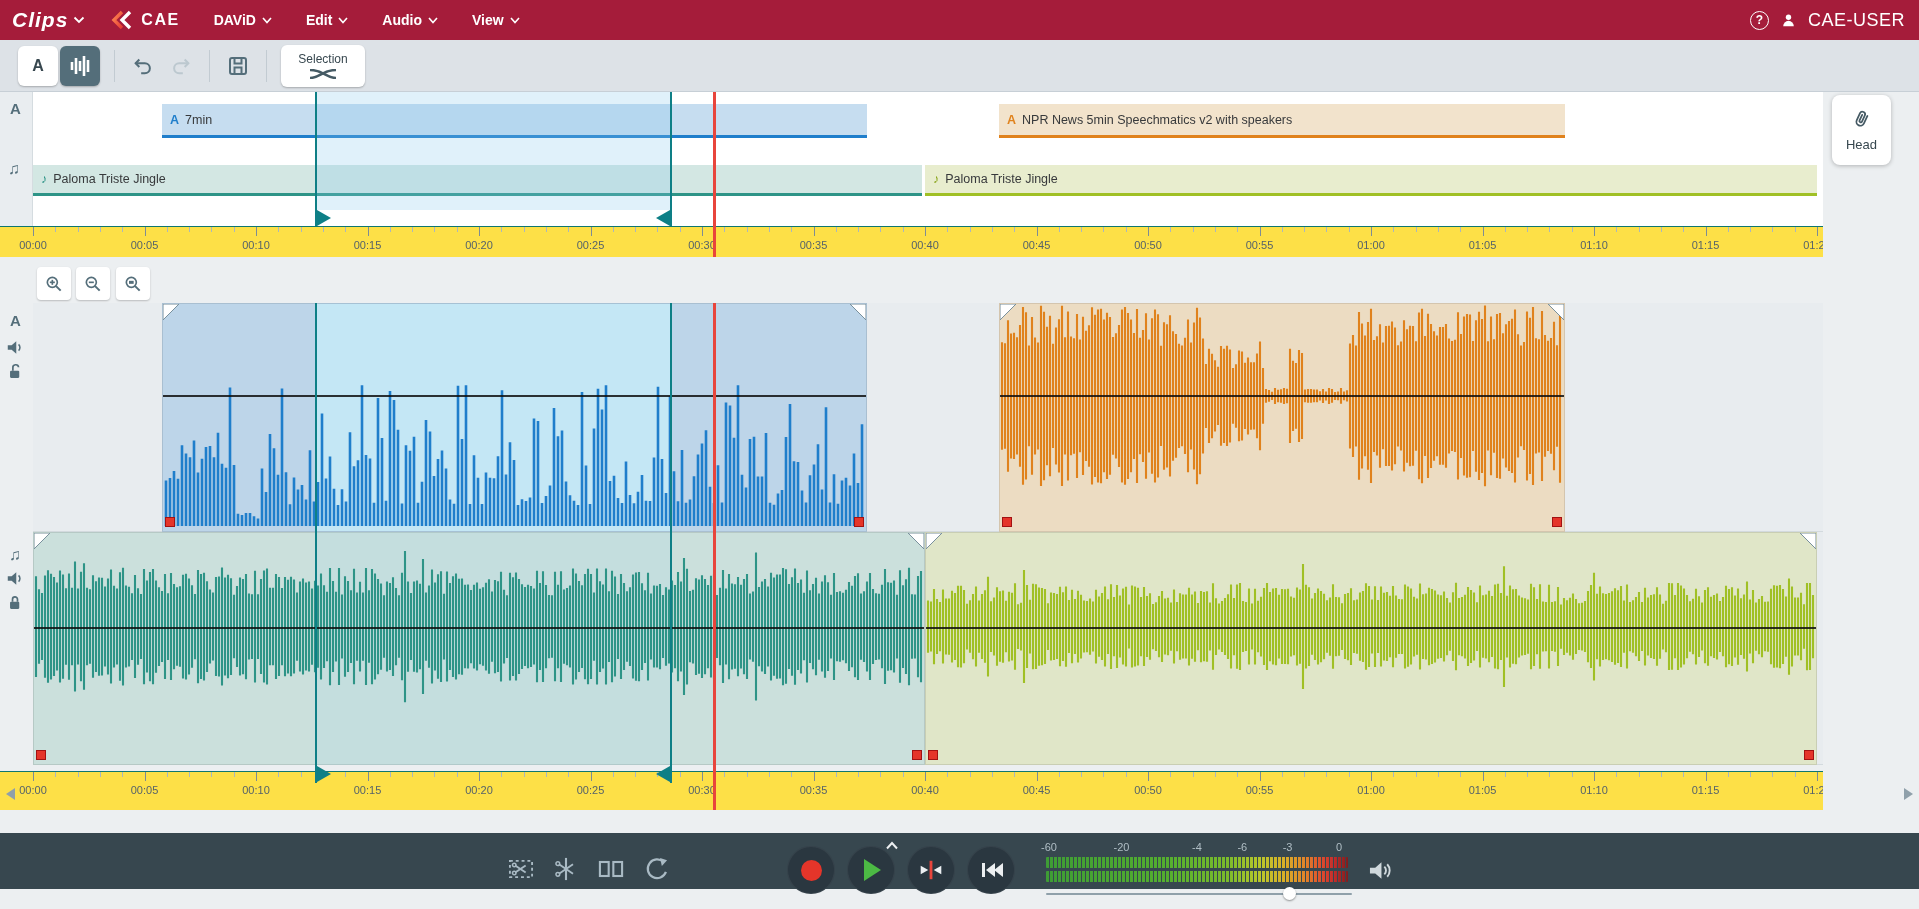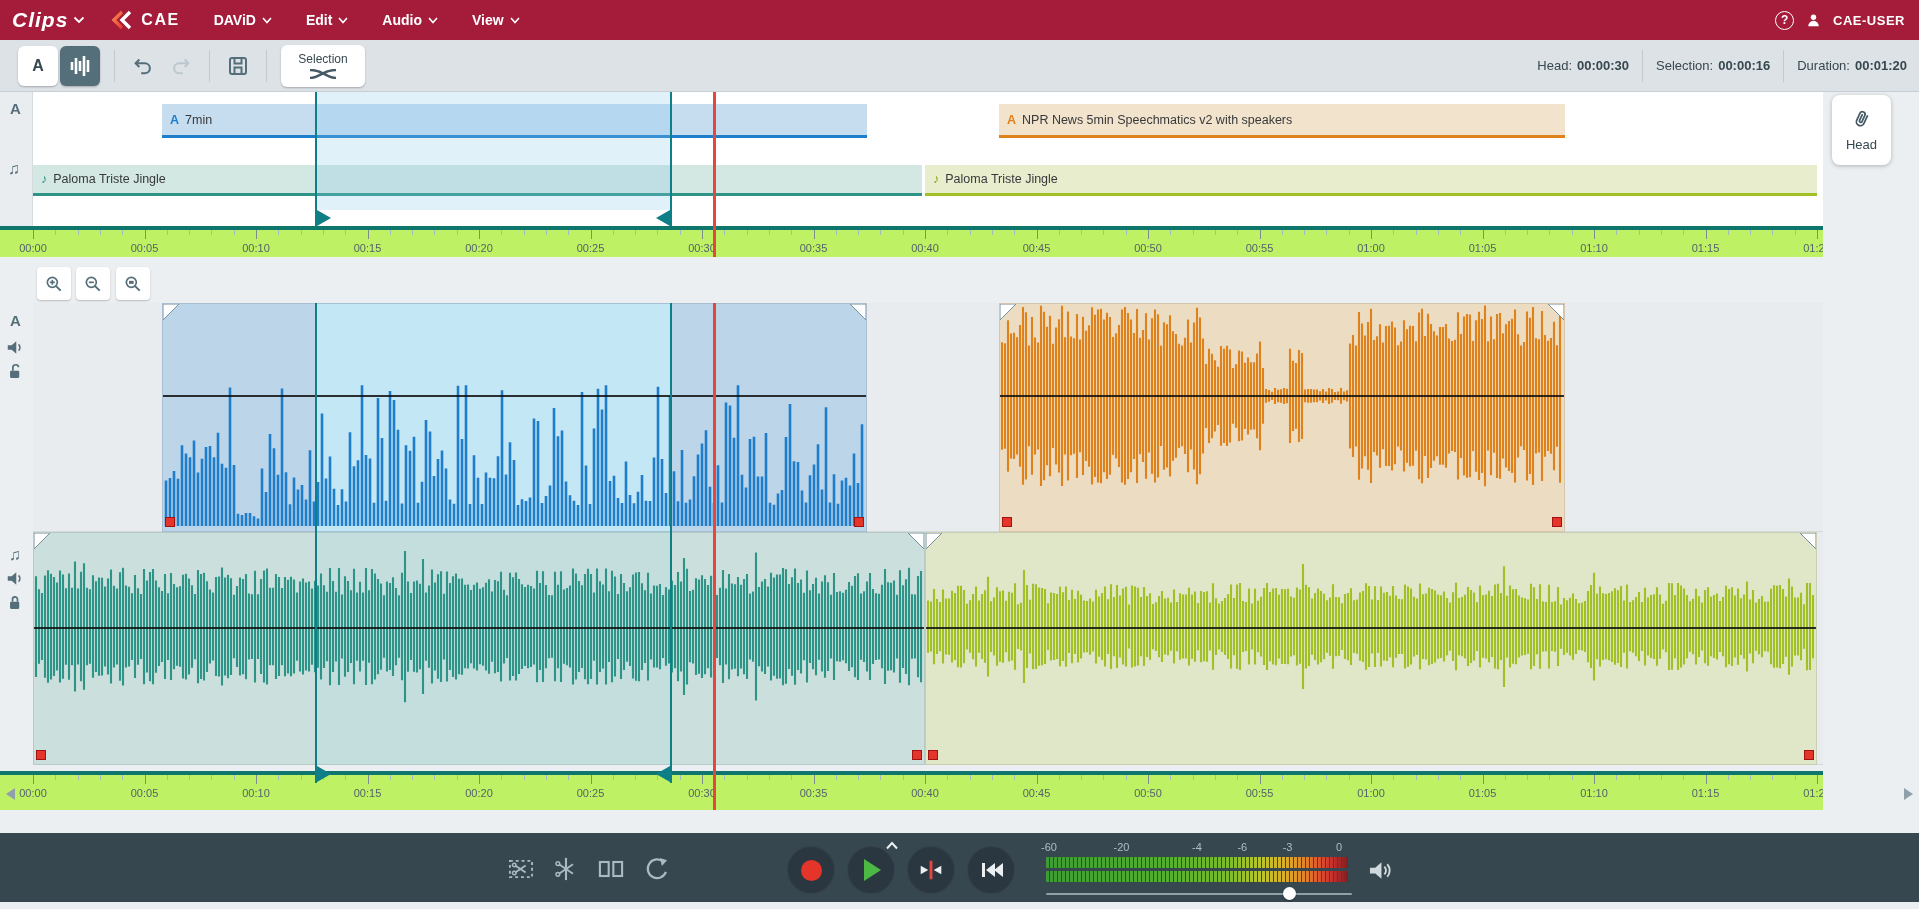--- a/index.html
+++ b/index.html
@@ -18,42 +18,42 @@
 
 .menubar{left:0;top:0;width:1919px;height:40px;background:var(--menubar-bg);display:flex;align-items:center;color:#fff}
 .logo{font-size:21px;font-weight:bold;font-style:italic;letter-spacing:1px;margin-left:12px}
 .chev{margin-left:5px}
 .app-ic{margin-left:26px;display:flex;align-items:center}
 .app-name{font-size:16px;font-weight:bold;letter-spacing:1.5px;margin-left:8px}
 .menu-item{display:flex;align-items:center;gap:6px;font-size:14px;font-weight:600;margin-left:34px;cursor:pointer}
 .menu-item:first-of-type{margin-left:44px}
 .mb-right{margin-left:auto;display:flex;align-items:center;gap:11px;margin-right:14px}
 .help-circ{width:19px;height:19px;border:1.6px solid #fff;border-radius:50%;display:flex;align-items:center;justify-content:center;font-size:12px;font-weight:bold}
-.user-name{font-size:13px;font-weight:bold;letter-spacing:.5px}
+.user-name{font-size:18px;font-weight:normal;letter-spacing:.5px}
 
 
 .toolbar{left:0;top:40px;width:1919px;height:52px;background:var(--toolbar-bg);border-bottom:1px solid #C7CFD6;display:flex;align-items:center}
 .tbtn{width:40px;height:40px;border-radius:6px;background:#fff;box-shadow:0 1px 2px rgba(0,0,0,.25);display:flex;align-items:center;justify-content:center;color:#37474F;font-weight:bold;font-size:16px;cursor:pointer}
 .tbtn.active{background:#546E7A;color:#fff}
 .tsep{width:1px;height:32px;background:#C2CBD2;margin:0 14px}
 .iconbtn{width:28px;height:28px;display:flex;align-items:center;justify-content:center;cursor:pointer;color:var(--icon)}
 .iconbtn.disabled{color:#BCC8CF}
 .crossfade-btn{width:84px;height:42px;background:#fff;border-radius:6px;box-shadow:0 1px 2px rgba(0,0,0,.25);display:flex;flex-direction:column;align-items:center;justify-content:center;gap:3px;cursor:pointer}
 .crossfade-btn span{font-size:12px;color:#37474F}
 .tb-right{margin-left:auto;display:flex;align-items:center;margin-right:12px;color:#37474F;font-size:13px}
 .tb-right b{margin-left:5px}
 .tb-right .tsep{margin:0 13px}
 
 
 .ov-white{background:#fff}
 .gutter{background:#E9EDF0;border-right:1px solid #D5DCE0}
 .gut-ic{color:var(--icon);font-weight:bold}
 .ov-clip{display:flex;align-items:center;gap:6px;padding-left:8px;font-size:12.5px;color:#37393b;overflow:hidden;white-space:nowrap;cursor:pointer}
 .ov-clip .ic{font-weight:bold}
-.ruler{background:#bef264;border-top:4px solid #0f766e;overflow:hidden}
+.ruler{background:#fde047;border-top:1px solid #0f766e;overflow:hidden}
 .ruler .major{position:absolute;top:0;width:1px;height:9px;background:#7E8C94}
 .ruler .minor{position:absolute;top:0;width:1px;height:5px;background:#ABB7BD}
 .ruler .tick-label{position:absolute;top:12px;transform:translateX(-50%);font-size:11px;color:#55626a;white-space:nowrap}
 .sel-overlay{background:rgba(130,200,235,.25);pointer-events:none}
 .marker-line{width:2px;background:var(--marker-teal);z-index:6}
 .playhead{width:3px;background:var(--accent-red);z-index:9}
 .flag-in{width:0;height:0;border-top:8px solid transparent;border-bottom:8px solid transparent;border-left:14px solid var(--marker-teal);z-index:7;cursor:ew-resize}
 .flag-out{width:0;height:0;border-top:8px solid transparent;border-bottom:8px solid transparent;border-right:14px solid var(--marker-teal);z-index:7;cursor:ew-resize}
 .clips-card{background:#fff;border-radius:8px;box-shadow:0 1px 4px rgba(0,0,0,.25);display:flex;flex-direction:column;align-items:center;justify-content:center;gap:5px;cursor:pointer}
 .clips-card span{font-size:13px;color:#37474F}
@@ -67,21 +67,21 @@
 .selband{top:0;height:100%;background:var(--blue-sel)}
 svg.wave{left:0;top:0;width:100%;height:100%;z-index:2}
 .gainline{left:0;right:0;height:2px;background:rgba(15,15,15,.85);z-index:3;cursor:ns-resize}
 .handle{z-index:4;width:16px;height:16px;cursor:pointer}
 .handle.tl{left:0;top:0}.handle.tr{right:0;top:0}
 .fadesq{width:10px;height:10px;background:#E5352A;border:1px solid #A31212;bottom:4px;z-index:4;cursor:pointer}
 .fadesq.l{left:2px}.fadesq.r{right:2px}
 .scroll-arrow{color:#8FA0AA;z-index:5;cursor:pointer}
 
 
-.transport{left:0;top:833px;width:1919px;height:69px;background:var(--transport-bg)}
+.transport{left:0;top:833px;width:1919px;height:56px;background:var(--transport-bg)}
 .t-ic{color:#A9BAC4;cursor:pointer}
 .circlebtn{width:48px;height:48px;border-radius:50%;background:#2A3740;display:flex;align-items:center;justify-content:center;cursor:pointer;box-shadow:inset 0 0 0 1px rgba(255,255,255,.06)}
 .meter-label{position:absolute;transform:translateX(-50%);font-size:11px;color:#B0BEC5}
 .meter-bar{position:absolute;left:0;width:302px;height:11px;border-radius:1px;
   background:linear-gradient(90deg,#3E9C35 0%,#54AE2F 40%,#7ABB2C 60%,#B9C62B 71%,#D9AE28 79%,#E2822A 86%,#DD4F2E 91%,#C62F2C 95%,#7E1D1E 100%)}
 .meter-bar::after{content:"";position:absolute;inset:0;background:repeating-linear-gradient(90deg,transparent 0 3px,var(--transport-bg) 3px 4px)}
 .vol-track{height:2px;background:#8FA0AA;border-radius:1px;cursor:pointer}
 .vol-handle{width:13px;height:13px;border-radius:50%;background:#fff;box-shadow:0 1px 2px rgba(0,0,0,.4);cursor:pointer}
 </style>
 </head>
@@ -183,30 +183,20 @@
           <rect x="8.5" y="13.5" width="7" height="6.5" fill="none" stroke="currentColor" stroke-width="2"></rect>
         </svg>
     </div>
     <div class="tsep"></div>
     <div class="crossfade-btn">
       <span>Selection</span>
       <svg width="28" height="10" viewBox="0 0 28 10">
           <path d="M1 9 C10 9 14 1 27 1" fill="none" stroke="#455A64" stroke-width="2.6"></path>
           <path d="M1 1 C14 1 18 9 27 9" fill="none" stroke="#455A64" stroke-width="2.6"></path>
         </svg>
-    </div>
-    <div class="tb-right">
-      <span>Head:</span>
-        <b>00:00:30</b>
-      <div class="tsep"></div>
-      <span>Selection:</span>
-        <b>00:00:16</b>
-      <div class="tsep"></div>
-      <span>Duration:</span>
-        <b>00:01:20</b>
     </div>
   </div>
 
   <div class="abs ov-white" style="left:33px;top:92px;width:1790px;height:165px"></div>
   <div class="abs gutter" style="left:0;top:92px;width:33px;height:134px">
     <div class="abs gut-ic" style="left:10px;top:8px;font-size:15px">A</div>
     <div class="abs gut-ic" style="left:8px;top:68px;font-size:16px">♫</div>
   </div>
 
   <div class="abs ov-clip" style="left:162px;top:104px;width:705px;height:34px;background:#C6DDF0;border-bottom:3px solid var(--blue-wave)">

